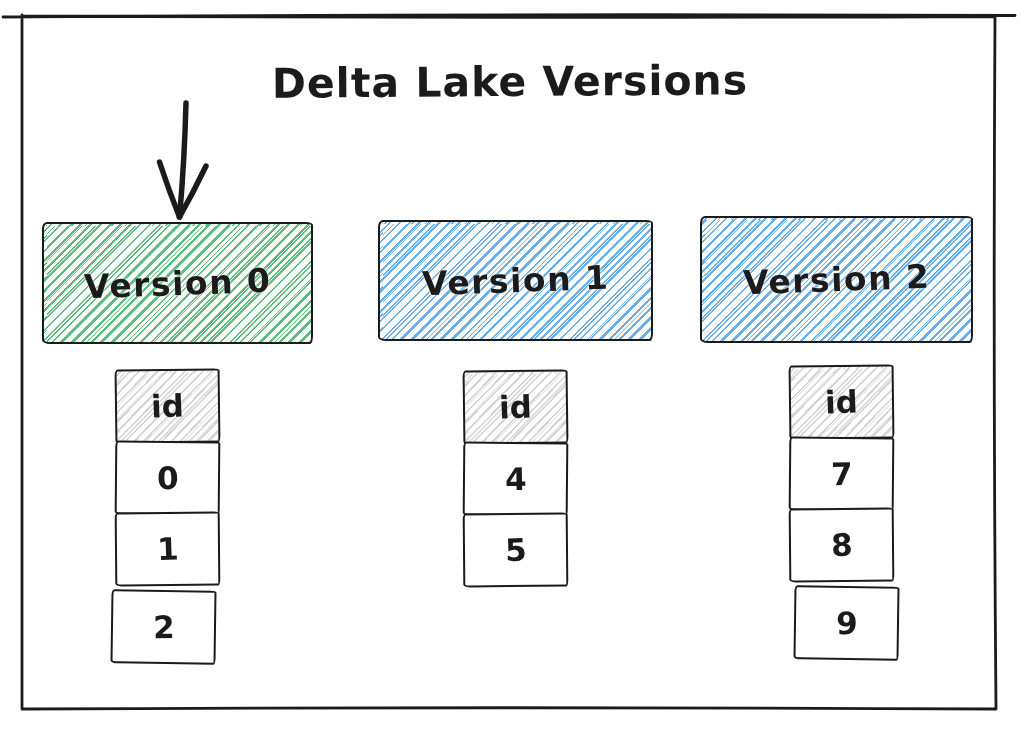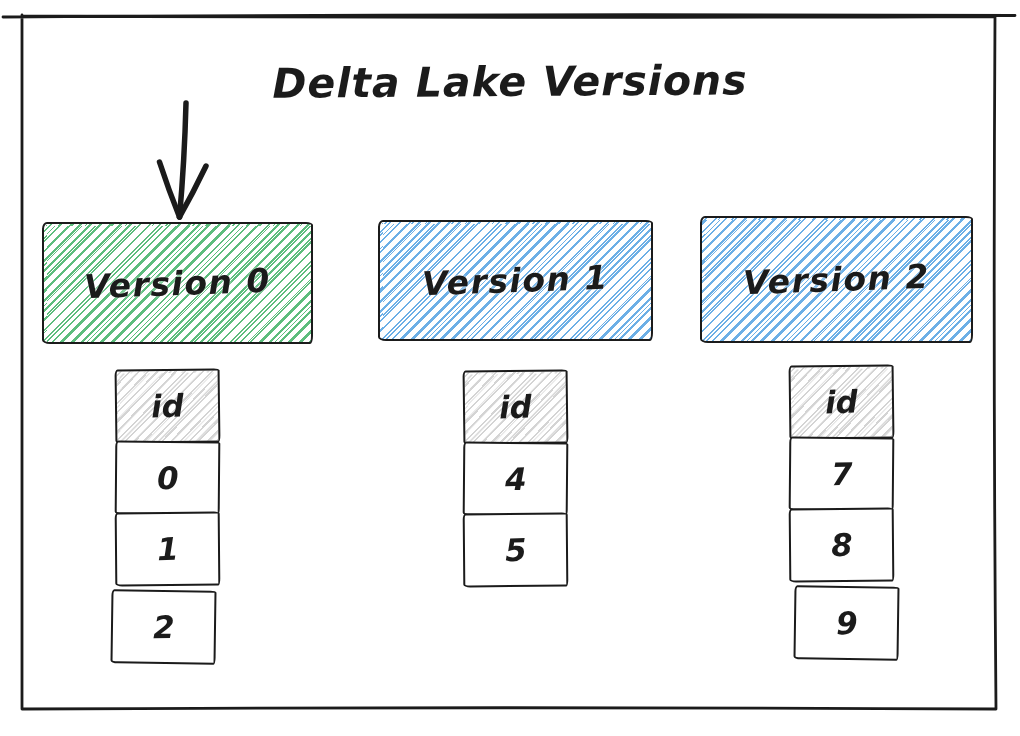--- a/index.html
+++ b/index.html
@@ -4,21 +4,21 @@
 <style>
   html, body { margin: 0; padding: 0; }
   body {
     width: 1020px; height: 736px;
     background: var(--background, #ffffff);
     font-family: "DejaVu Sans", sans-serif;
     color: var(--stroke-color, #1b1b1b);
     overflow: hidden;
     position: relative;
   }
-  .stage { position: absolute; inset: 0; width: 828px; height: 736px; font-style: italic; }
+  .stage { position: absolute; inset: 0; width: 828px; height: 736px; }
 
   
   .frame-svg { position: absolute; left: 0; top: 0; }
   .frame-svg path { stroke: var(--stroke-color, #1b1b1b); stroke-width: 2.8; fill: none; stroke-linecap: round; }
 
   
   .title {
     position: absolute; left: 0; top: 58px; width: 1020px;
     text-align: center;
     font-size: 41px; font-weight: bold; letter-spacing: 1px;

